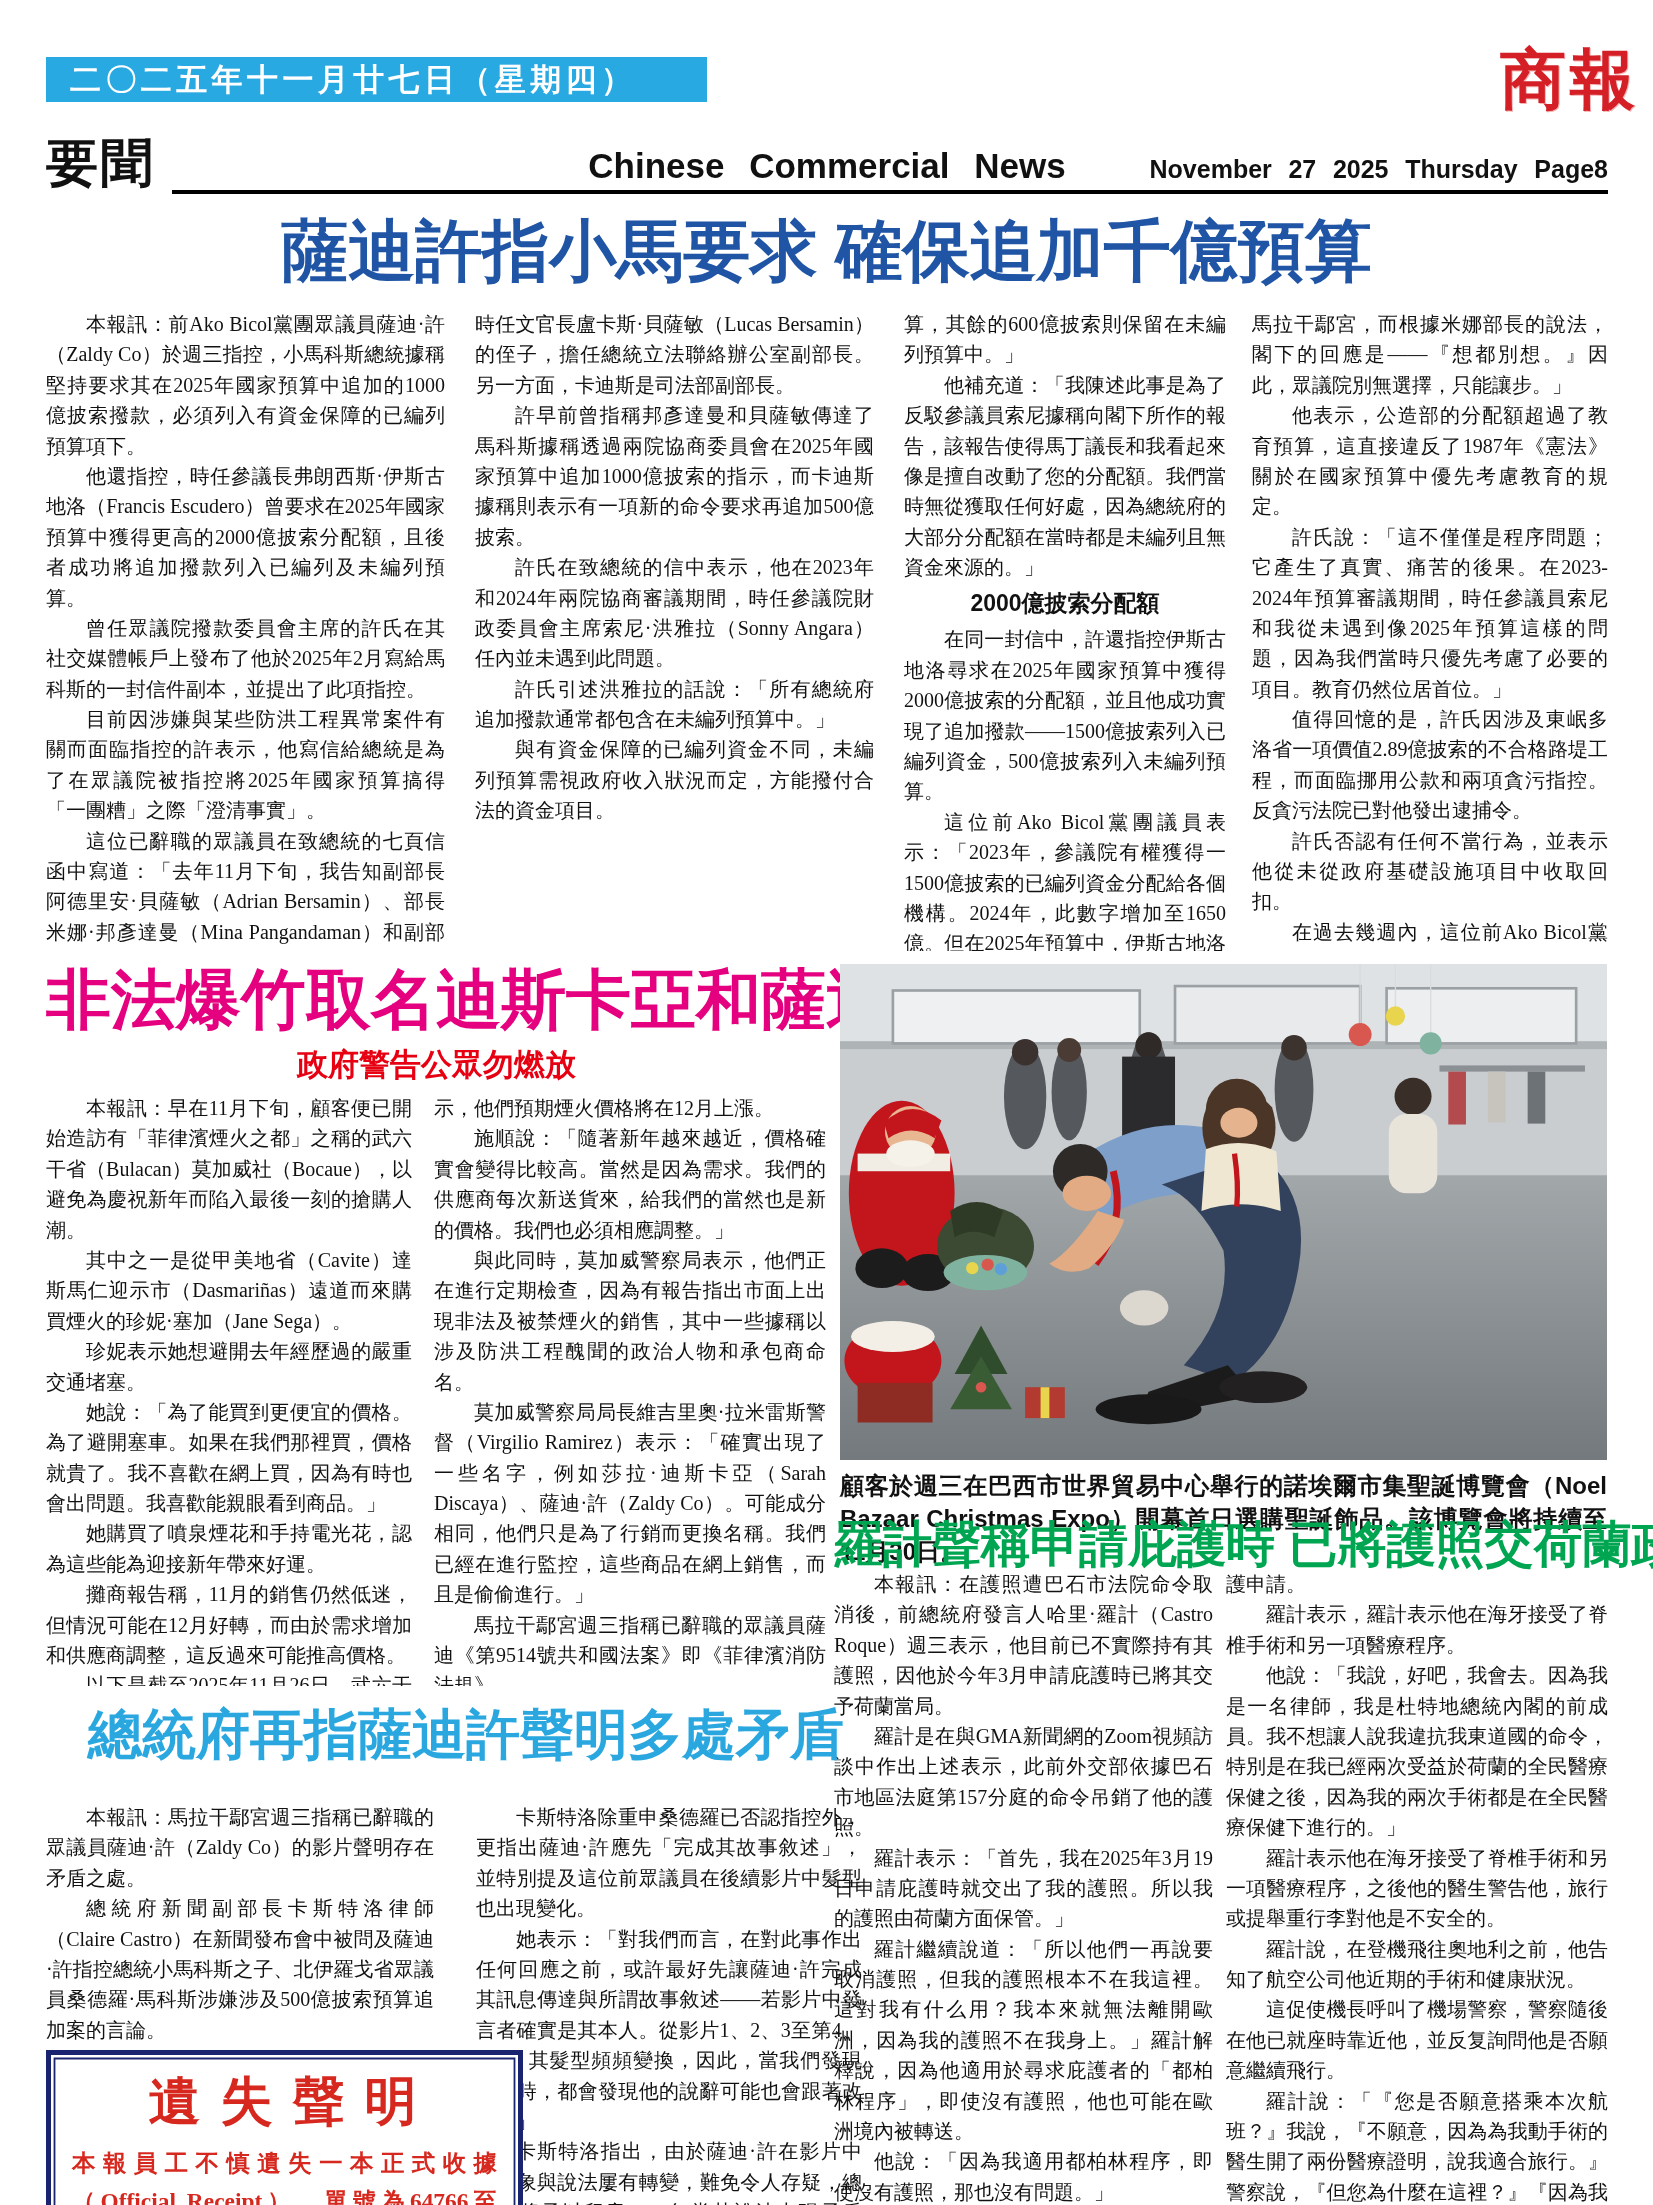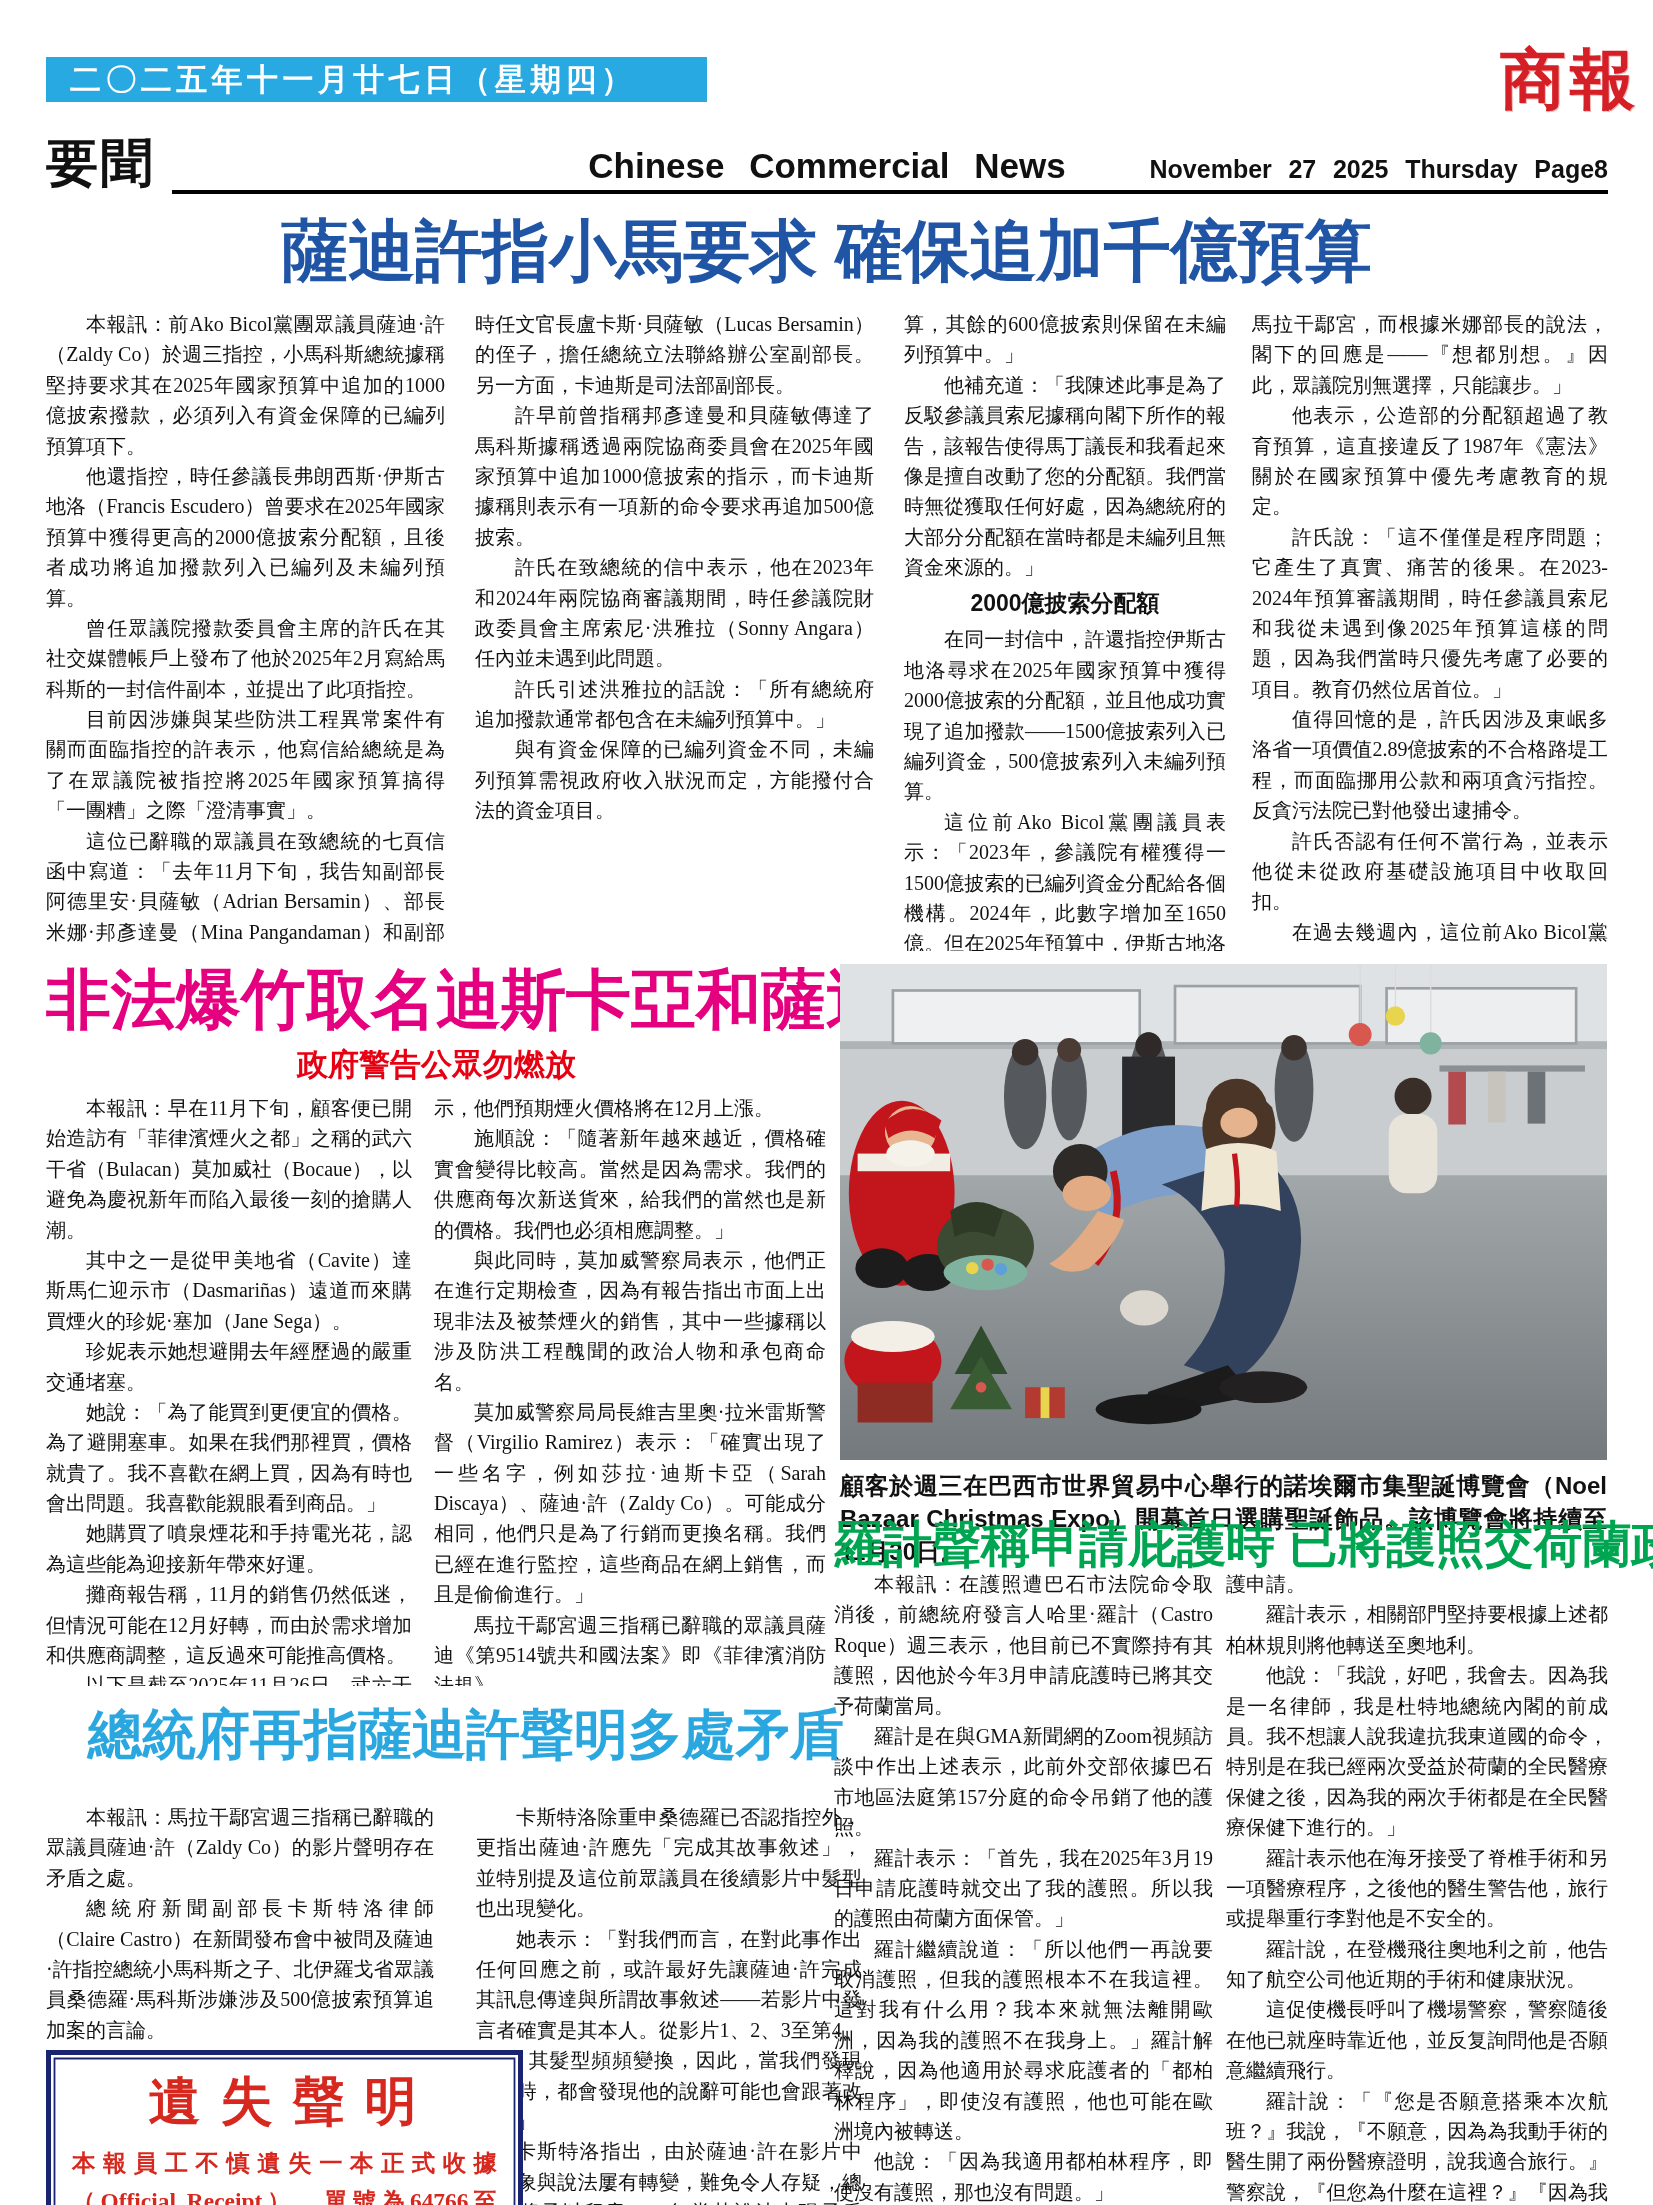--- a/index.html
+++ b/index.html
@@ -198,21 +198,21 @@
       <p>本報訊：在護照遭巴石市法院命令取消後，前總統府發言人哈里·羅計（Castro Roque）週三表示，他目前已不實際持有其護照，因他於今年3月申請庇護時已將其交予荷蘭當局。</p>
       <p>羅計是在與GMA新聞網的Zoom視頻訪談中作出上述表示，此前外交部依據巴石市地區法庭第157分庭的命令吊銷了他的護照。</p>
       <p>羅計表示：「首先，我在2025年3月19日申請庇護時就交出了我的護照。所以我的護照由荷蘭方面保管。」</p>
       <p>羅計繼續說道：「所以他們一再說要取消護照，但我的護照根本不在我這裡。這對我有什么用？我本來就無法離開歐洲，因為我的護照不在我身上。」羅計解釋說，因為他適用於尋求庇護者的「都柏林程序」，即使沒有護照，他也可能在歐洲境內被轉送。</p>
       <p>他說：「因為我適用都柏林程序，即使沒有護照，那也沒有問題。」</p>
       <p>稍早前，巴石市法院發布了一項綜合動議，命令吊銷羅計、卡桑德拉·李·王（Cassandra Li Ong）及另外三名在加重人口販運案中被指控者的護照，因他們涉嫌與曾在邦板牙省營運的離岸博弈中心Lucky South 99有關聯。加重人口販運是不可保釋的罪行。菲律濱政府也已為羅計及其他涉嫌與Lucky South 99有關聯的人士請求了國際刑警組織紅色通報。</p>
     </div>
 
   <div class="abs col" style="left:1226px;top:1569px;width:382px;height:1226px;">
       <p class="cont">護申請。</p>
-      <p>羅計表示，相關部門堅持要根據上述都柏林規則將他轉送至奧地利。</p>
+      <p>羅計表示，羅計表示他在海牙接受了脊椎手術和另一項醫療程序。</p>
       <p>他說：「我說，好吧，我會去。因為我是一名律師，我是杜特地總統內閣的前成員。我不想讓人說我違抗我東道國的命令，特別是在我已經兩次受益於荷蘭的全民醫療保健之後，因為我的兩次手術都是在全民醫療保健下進行的。」</p>
       <p>羅計表示他在海牙接受了脊椎手術和另一項醫療程序，之後他的醫生警告他，旅行或提舉重行李對他是不安全的。</p>
       <p>羅計說，在登機飛往奧地利之前，他告知了航空公司他近期的手術和健康狀況。</p>
       <p>這促使機長呼叫了機場警察，警察隨後在他已就座時靠近他，並反复詢問他是否願意繼續飛行。</p>
       <p>羅計說：「『您是否願意搭乘本次航班？』我說，『不願意，因為為我動手術的醫生開了兩份醫療證明，說我適合旅行。』警察說，『但您為什麼在這裡？』『因為我以為我別無選擇。』所以他們重複問道，『但您是否願意搭乘本次航班？』我說，『不願意，因為我的醫生更了解情況。而我在这里的唯一原因是他們說我別無選擇。』」</p>
     </div>
 
   <div class="abs head" style="left:46px;top:1699px;width:840px;font-size:54px;color:#2ba7e0;">總統府再指薩迪許聲明多處矛盾</div>
   <div class="abs col" style="left:46px;top:1802px;width:388px;height:243px;">
       <p>本報訊：馬拉干鄢宮週三指稱已辭職的眾議員薩迪·許（Zaldy Co）的影片聲明存在矛盾之處。</p>

